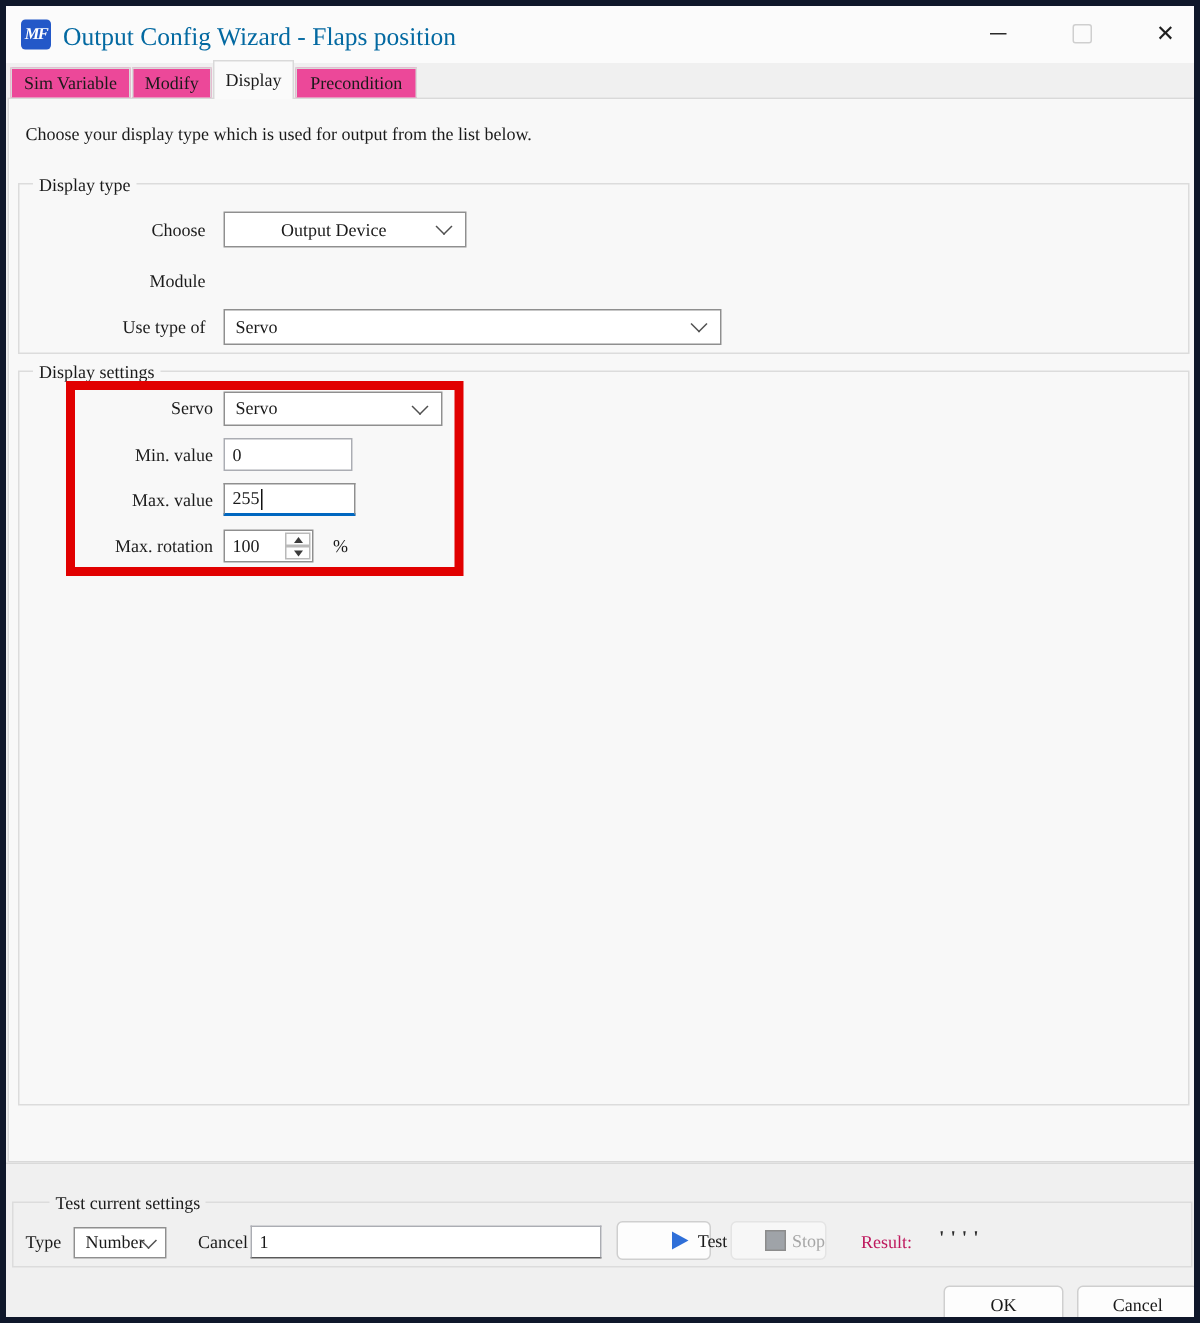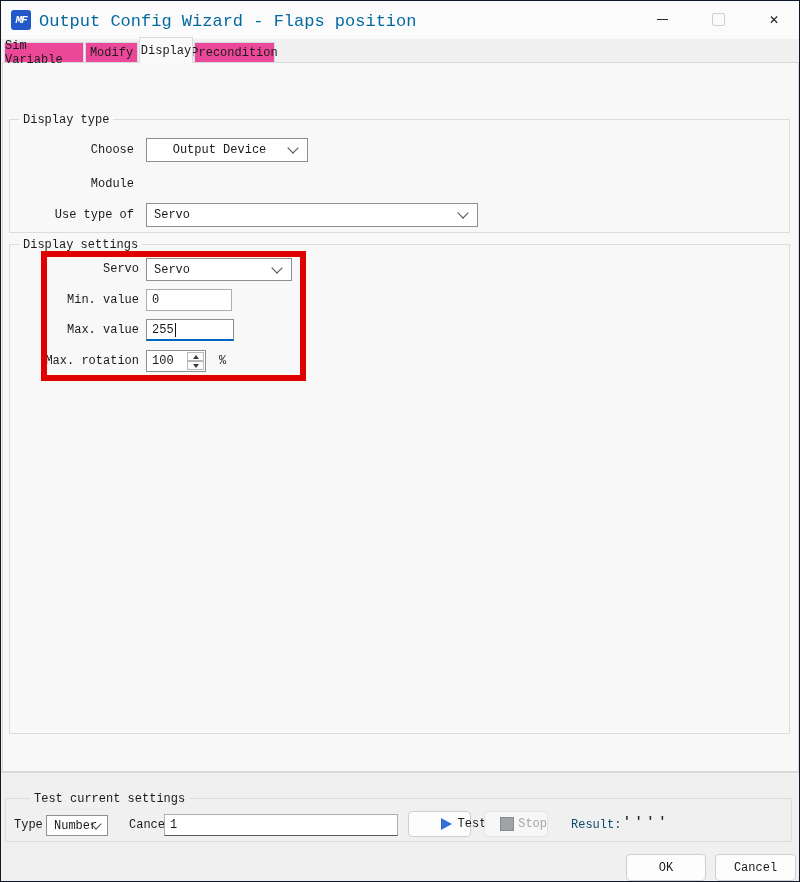--- a/index.html
+++ b/index.html
@@ -1,19 +1,19 @@
 <!DOCTYPE html>
 <html><head>
 <meta charset="utf-8">
 <style>
   html,body{margin:0;padding:0;background:#cfcfcf;}
   .window{
     position:relative;width:800px;height:882px;box-sizing:border-box;
-    background:#f0f0f0;border:1px solid #0f172a;overflow:hidden;
-    font-family:Liberation Mono, monospace;font-size:12px;color:#1a1a1a;
+    background:#f0f0f0;border:4px solid #0f172a;overflow:hidden;
+    font-family:Liberation Serif, serif;font-size:12px;color:#1a1a1a;
   }
   .abs{position:absolute;box-sizing:border-box;}
   
   .titlebar{left:0;top:0;width:798px;height:38px;background:#fbfbfb;}
   .app-icon{left:10px;top:9px;width:20px;height:20px;background:#2358c8;border-radius:3px;
     color:#fff;font-weight:bold;font-style:italic;font-size:11px;
     display:flex;align-items:center;justify-content:center;letter-spacing:-1px;}
   .win-title{left:38px;top:11px;font-size:17px;color:#0369a1;white-space:nowrap;}
   .caption-btn{top:0;width:46px;height:37px;display:flex;align-items:center;justify-content:center;cursor:default;}
   .min-glyph{width:11px;height:0;border-top:1px solid #2a2a2a;}
@@ -46,21 +46,21 @@
   .red-annotation{left:40px;top:250px;width:265px;height:130px;border:6px solid #e10000;z-index:6;pointer-events:none;}
   
   .bottom-divider{left:0;top:771px;width:798px;height:1px;background:#dadada;}
   .group-test{left:4px;top:797px;width:787px;height:44px;border:1px solid #dcdcdc;z-index:2;}
   .legend-gray{background:#f0f0f0;}
   .btn{position:absolute;box-sizing:border-box;background:#fdfdfd;border:1px solid #cfcfcf;border-radius:4px;
     display:flex;align-items:center;justify-content:center;z-index:3;cursor:default;white-space:nowrap;}
   .btn.disabled{background:#f7f7f7;border-color:#e4e4e4;color:#a6a6a6;}
   .play-icon{width:0;height:0;border-left:11px solid #2f6fd8;border-top:6px solid transparent;border-bottom:6px solid transparent;margin-right:6px;}
   .stop-icon{width:12px;height:12px;background:#9fa3a8;border:1px solid #8c8c8c;margin-right:4px;}
-  .result-label{color:#0c4a6e;}
+  .result-label{color:#be185d;}
   .result-ticks{font-weight:600;letter-spacing:4px;font-size:13px;color:#2a2a2a;}
 </style>
 </head>
 <body>
 
 <div class="window">
 
   <div class="abs titlebar">
     <div class="abs app-icon">MF</div>
     <div class="abs win-title">Output Config Wizard - Flaps position</div>
@@ -74,20 +74,21 @@
       <span class="close-glyph">✕</span>
     </div>
   </div>
 
   <div class="abs tab" style="left:3px;width:80px;">Sim Variable</div>
   <div class="abs tab" style="left:84px;width:53px;">Modify</div>
   <div class="abs tab active" style="left:138px;width:54px;">Display</div>
   <div class="abs tab" style="left:193px;width:81px;">Precondition</div>
 
   <div class="abs tabpage"></div>
+  <div class="abs desc">Choose your display type which is used for output from the list below.</div>
 
   <div class="abs groupbox group-display-type"></div>
   <div class="abs legend" style="left:18px;top:112px;">Display type</div>
 
   <div class="abs label" style="left:8px;top:137px;width:125px;line-height:24px;">Choose</div>
   <div class="dropdown" style="left:145px;top:137px;width:162px;height:24px;justify-content:center;">
     <span>Output Device</span>
     <span class="chev"></span>
   </div>
 

